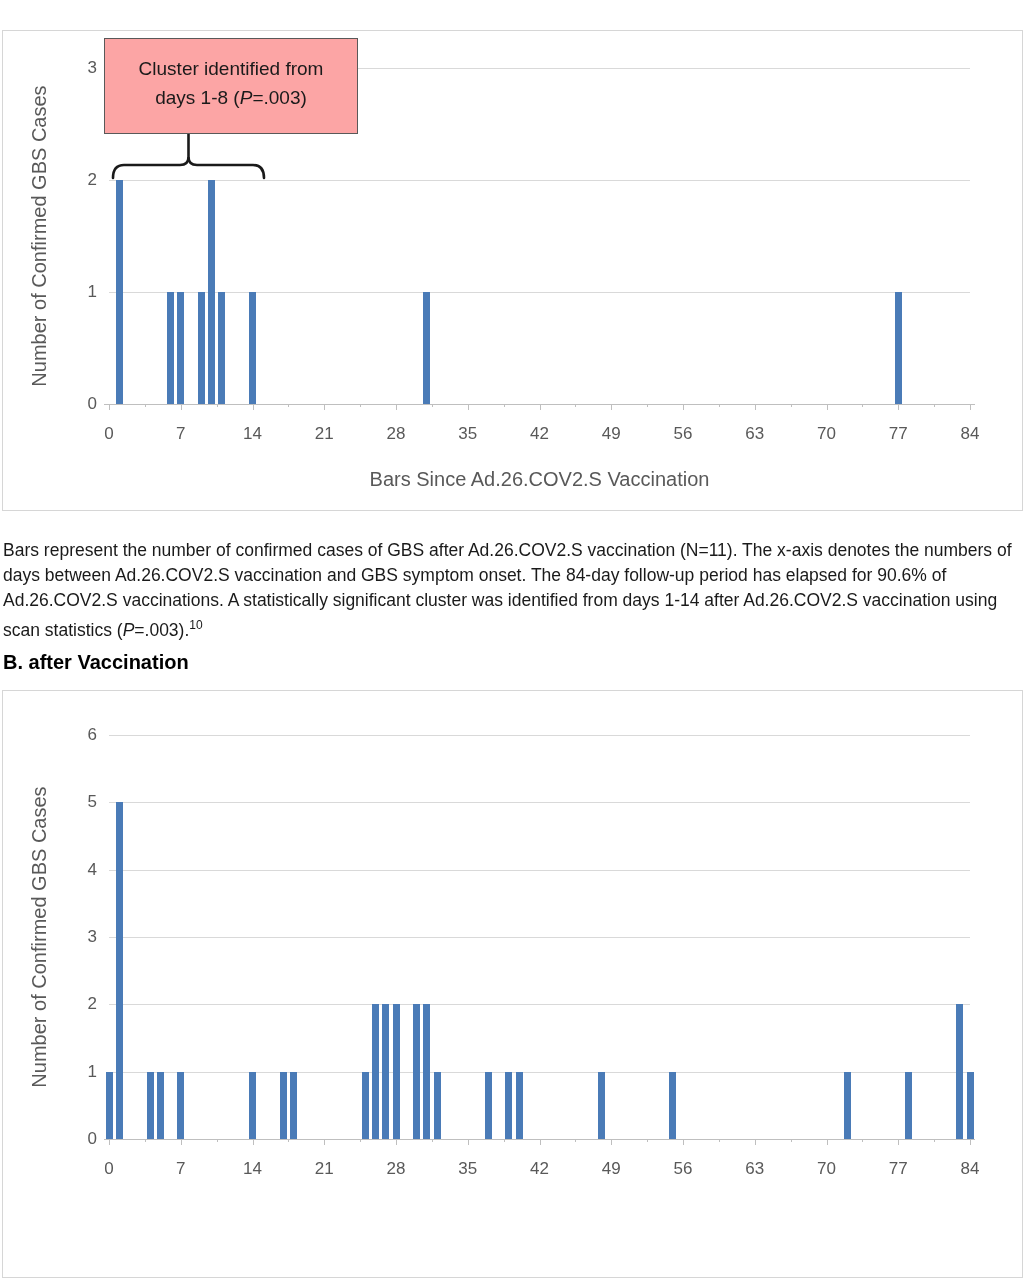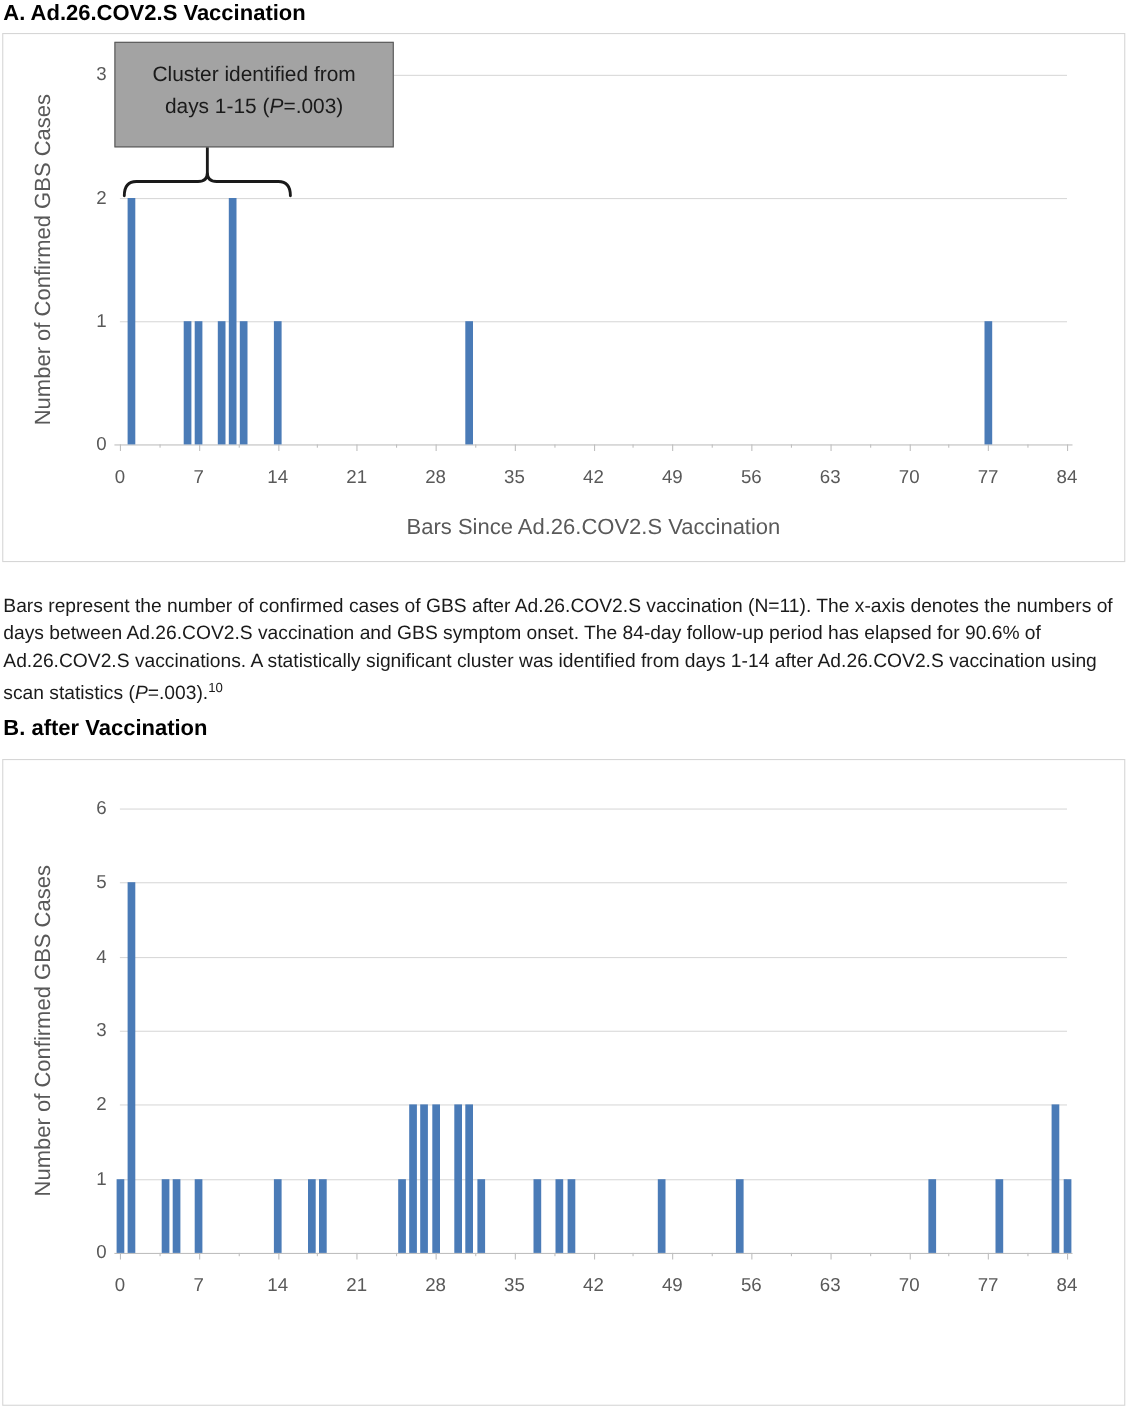--- a/index.html
+++ b/index.html
@@ -6,34 +6,33 @@
   body{font-family:"Liberation Sans", sans-serif;}
   .page{position:relative;width:1027px;height:1280px;background:#fff;overflow:hidden;}
   .panel-title{position:absolute;left:3px;margin:0;font-size:20px;font-weight:700;color:#000;}
   .chart{position:absolute;left:2px;width:1021px;background:#fff;border:1px solid #d6d6d6;box-sizing:border-box;}
   #chartA{top:30px;height:481px;}
   #chartB{top:690px;height:588px;}
   #titleA{top:1px;}
   #titleB{top:651px;}
   .caption{position:absolute;left:3px;top:538px;width:1020px;margin:0;font-size:17.5px;line-height:25px;color:#1a1a1a;}
   .caption sup{font-size:12px;}
-  .ann-box{position:absolute;left:101px;top:7px;width:254px;height:96px;background:#a3a3a3;border:1.5px solid #595959;box-sizing:border-box;z-index:3;text-align:center;font-size:19px;line-height:29px;color:#1a1a1a;padding-top:15px;}
+  .ann-box{position:absolute;left:101px;top:7px;width:254px;height:96px;background:#fca5a5;border:1.5px solid #595959;box-sizing:border-box;z-index:3;text-align:center;font-size:19px;line-height:29px;color:#1a1a1a;padding-top:15px;}
   .brace{position:absolute;left:105px;top:98px;z-index:2;}
 </style>
 </head>
 <body>
 
 <div class="page">
 
-  <h2 class="panel-title" id="titleA">A. Ad.26.COV2.S Vaccination</h2>
 
   <div class="chart" id="chartA">
     <div class="ann-box">
       <div>Cluster identified from</div>
-      <div><span>days 1-15 (</span><i>P</i><span>=.003)</span></div>
+      <div><span>days 1-8 (</span><i>P</i><span>=.003)</span></div>
     </div>
     <svg class="brace" width="165" height="55" viewBox="0 0 165 55">
       <path d="M80.5,3 L80.5,28" fill="none" stroke="#1a1a1a" stroke-width="2.6" stroke-linecap="round"></path>
       <path d="M5,49 Q5,36 16,36 L72,36 Q80.5,36 80.5,28 Q80.5,36 89,36 L145,36 Q156,36 156,49" fill="none" stroke="#1a1a1a" stroke-width="2.6" stroke-linecap="round"></path>
     </svg>
   <div style="position: absolute; left: 58px; top: 363px; width: 36px; text-align: right; font-size: 17px; color: rgb(89, 89, 89);">0</div>
       <div style="position: absolute; left: 106px; top: 261px; width: 861px; height: 1px; background: rgb(217, 217, 217);"></div>
       <div style="position: absolute; left: 58px; top: 251px; width: 36px; text-align: right; font-size: 17px; color: rgb(89, 89, 89);">1</div>
       <div style="position: absolute; left: 106px; top: 149px; width: 861px; height: 1px; background: rgb(217, 217, 217);"></div>
       <div style="position: absolute; left: 58px; top: 139px; width: 36px; text-align: right; font-size: 17px; color: rgb(89, 89, 89);">2</div>

